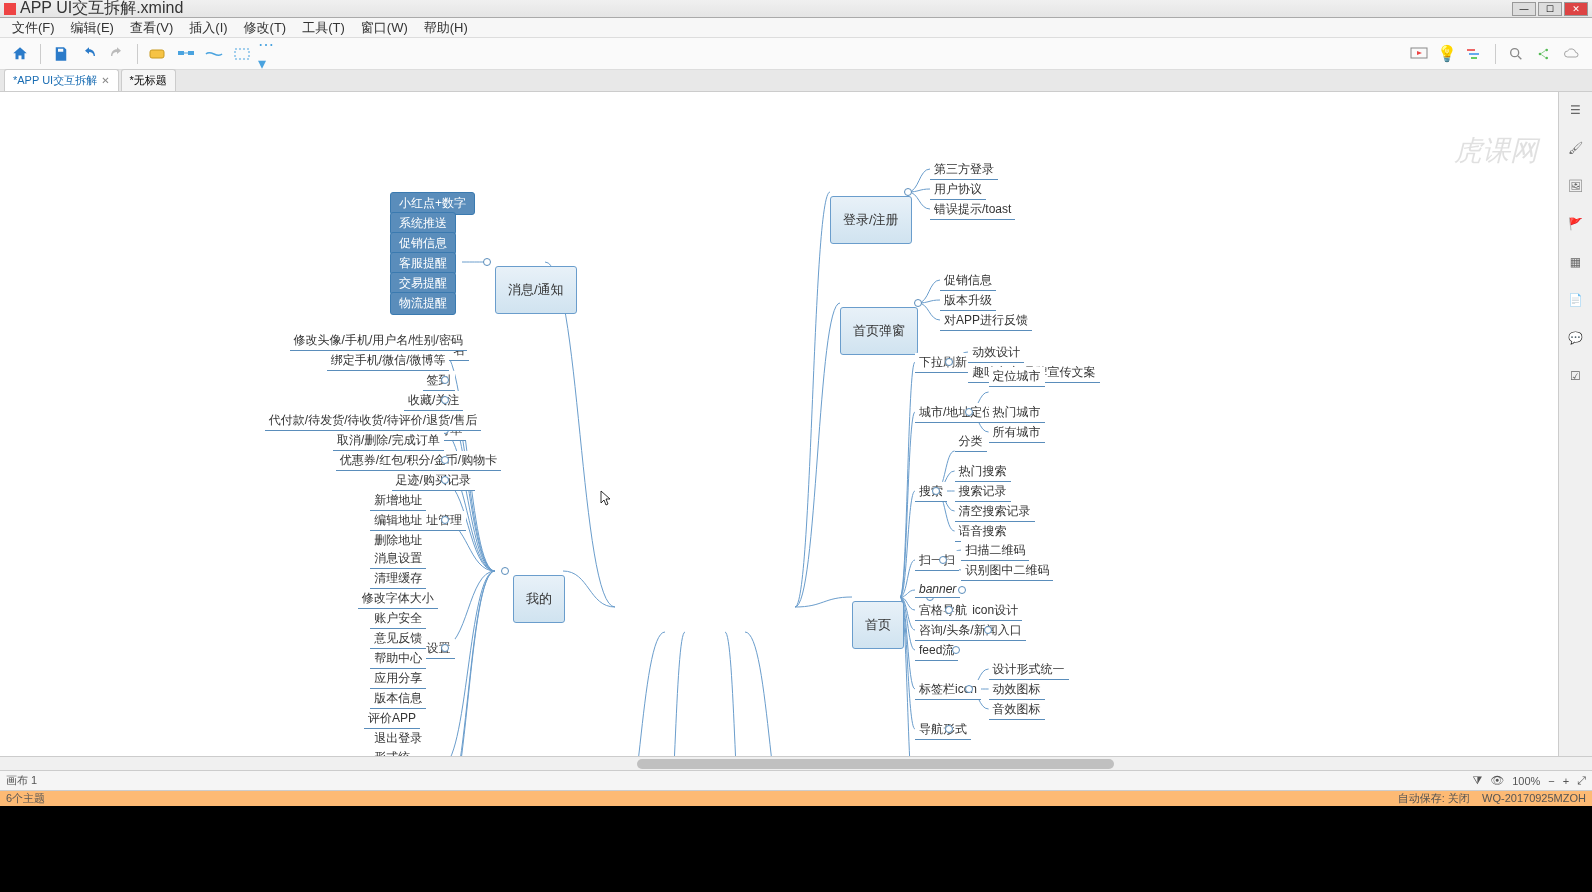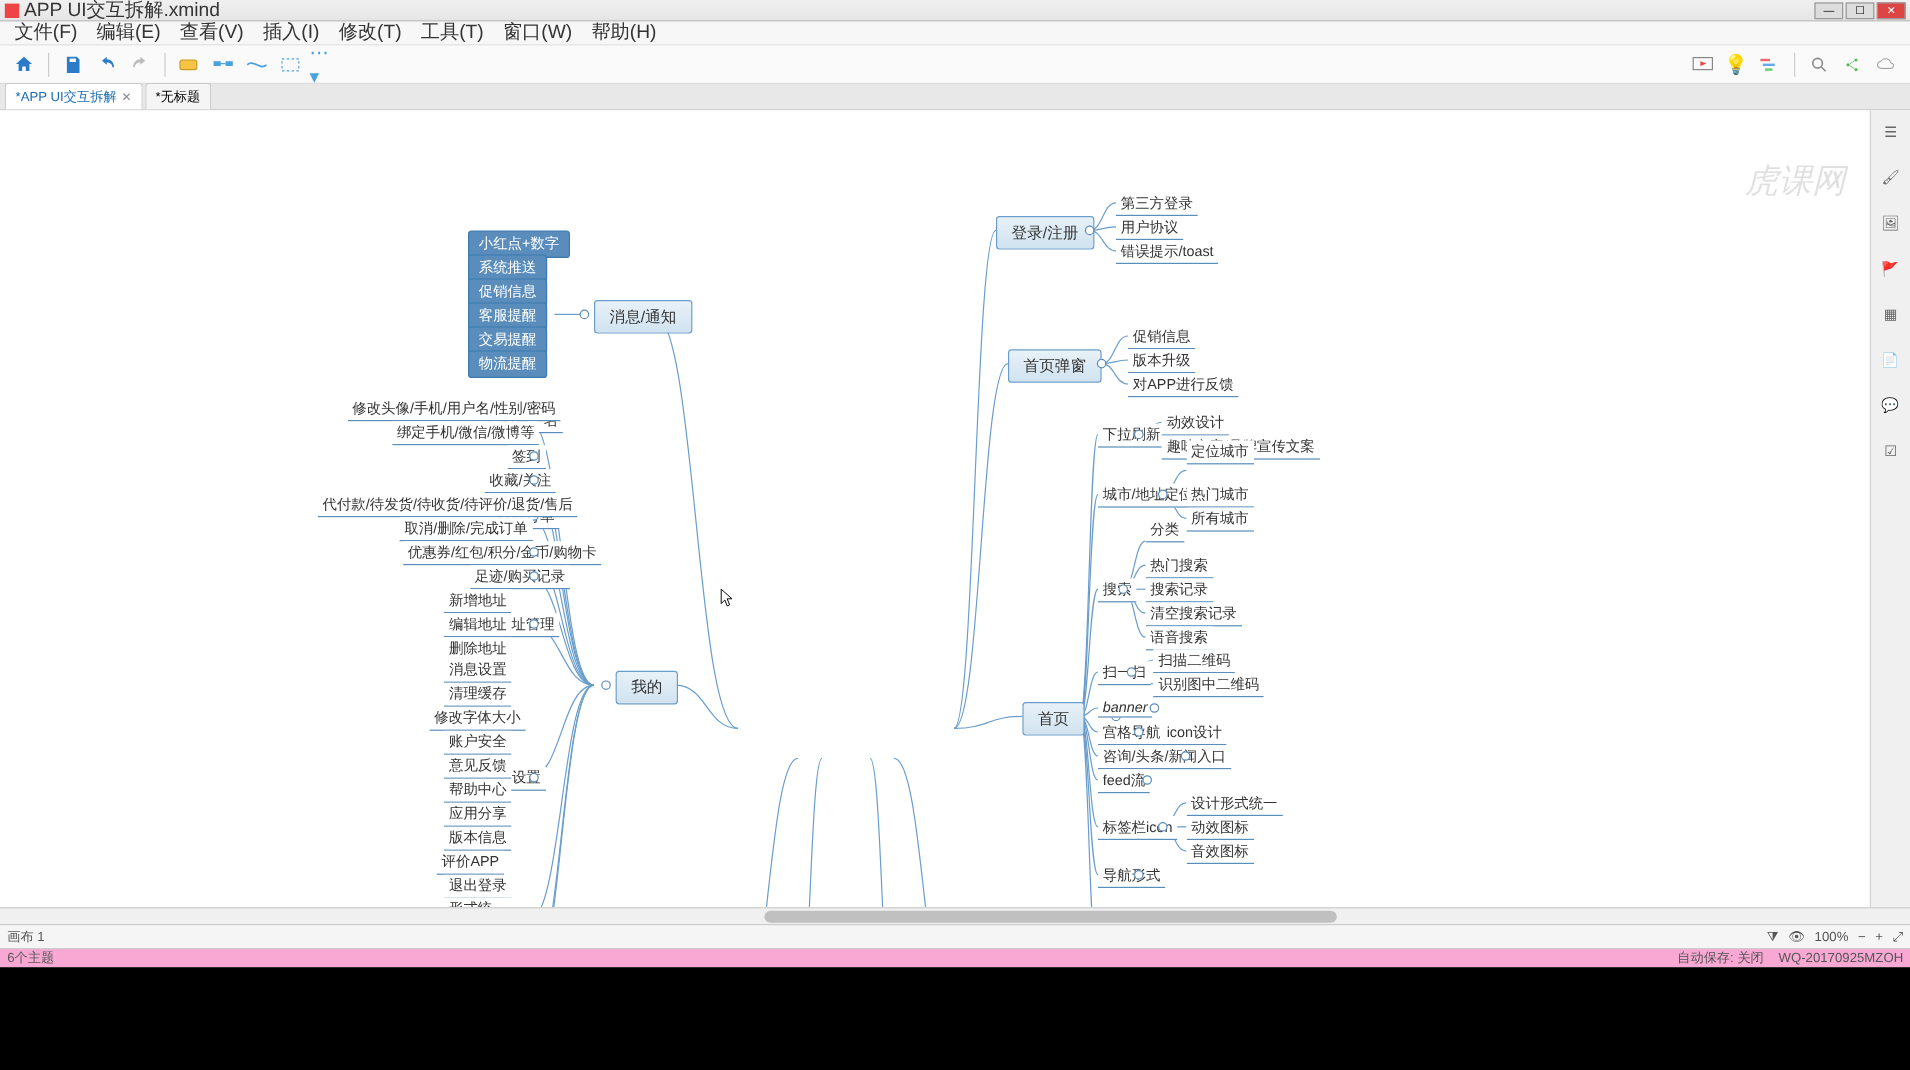--- a/index.html
+++ b/index.html
@@ -6,53 +6,53 @@
 body { font-family: "Microsoft YaHei", sans-serif; font-size: 12px; background: #fff; overflow: hidden; }
 
 .titlebar { background: linear-gradient(#f0f0f0,#e5e5e5); height: 18px; display: flex; align-items: center; padding: 0 4px; border-bottom: 1px solid #aaa; }
 .titlebar .xm-icon { width: 12px; height: 12px; background: #e44; margin-right: 4px; }
 .titlebar .title { font-size: 16px; color: #333; }
 .win-ctrls { margin-left: auto; display: flex; gap: 2px; }
 .win-ctrls span { width: 24px; height: 14px; background: #ddd; border: 1px solid #999; font-size: 9px; text-align: center; line-height: 12px; }
 .win-ctrls .close { background: #d44; color: #fff; }
 
 .menubar { background: #f7f7f7; height: 20px; display: flex; align-items: center; padding: 0 4px; border-bottom: 1px solid #ddd; }
-.menubar span { padding: 0 8px; font-size: 16px; color: #333; cursor: pointer; }
+.menubar span { padding: 0 8px; font-size: 13px; color: #333; cursor: pointer; }
 
 .toolbar { background: #fafafa; height: 32px; display: flex; align-items: center; padding: 0 8px; border-bottom: 1px solid #ddd; gap: 4px; }
 .tb-btn { width: 24px; height: 24px; display: flex; align-items: center; justify-content: center; cursor: pointer; border-radius: 2px; }
 .tb-sep { width: 1px; height: 20px; background: #ccc; margin: 0 4px; }
 .tb-spacer { flex: 1; }
 
 .tabbar { background: #e8e8e8; height: 22px; display: flex; align-items: flex-end; padding: 0 4px; border-bottom: 1px solid #ccc; }
 .tab { padding: 3px 8px; font-size: 11px; background: #f5f5f5; border: 1px solid #ccc; border-bottom: none; border-radius: 3px 3px 0 0; margin-right: 2px; display: flex; align-items: center; gap: 4px; }
 .tab.active { background: #fff; color: #1a6db3; }
 .tab .x { color: #888; font-size: 10px; }
 
 .workspace { position: relative; height: calc(100vh - 18px - 20px - 32px - 22px - 20px - 16px - 100px); display: flex; }
 .canvas-wrap { flex: 1; position: relative; overflow: hidden; background: #fff; }
 .canvas { position: absolute; inset: 0; }
 svg.lines { position: absolute; inset: 0; width: 100%; height: 100%; pointer-events: none; }
 
 .node { position: absolute; border: 1px solid #5a8dbb; background: #fff; padding: 2px 8px; font-size: 12px; color: #333; white-space: nowrap; border-radius: 3px; }
 .node.underline { border: none; border-bottom: 1px solid #5a8dbb; border-radius: 0; padding: 1px 4px; }
 .node.center { background: linear-gradient(#7bb4dd,#4a8cc4); color: #fff; font-size: 18px; padding: 14px 28px; border: 1px solid #3a7ab0; border-radius: 6px; }
-.node.branch { background: linear-gradient(#e8f1f8,#d0e3f0); border: 1px solid #6a9dcc; padding: 4px 12px; font-size: 13px; }
+.node.branch { background: linear-gradient(#e8f1f8,#d0e3f0); border: 1px solid #6a9dcc; padding: 14px 12px; font-size: 13px; margin-top: 16px; }
 .node.sel { background: #5a8dbb; color: #fff; border: 1px solid #3a7ab0; }
 .joint { position: absolute; width: 8px; height: 8px; border: 1px solid #5a8dbb; background: #fff; border-radius: 50%; }
 
 .sidepanel { width: 34px; background: #f0f0f0; border-left: 1px solid #ccc; display: flex; flex-direction: column; align-items: center; padding-top: 8px; gap: 18px; }
 .sidepanel div { width: 20px; height: 20px; cursor: pointer; color: #666; display:flex; align-items:center; justify-content:center; }
 
 .hscroll { height: 14px; background: #f0f0f0; border-top: 1px solid #ccc; position: relative; }
 .hscroll .thumb { position: absolute; left: 40%; width: 30%; height: 10px; top: 2px; background: #c0c0c0; border-radius: 5px; }
 
 .footer1 { height: 20px; background: #f5f5f5; border-top: 1px solid #ccc; display: flex; align-items: center; padding: 0 6px; font-size: 11px; color: #555; }
 .footer1 .r { margin-left: auto; display: flex; gap: 8px; align-items: center; }
-.footer2 { height: 16px; background: #f9a8d4; border-top: 1px solid #ccc; display: flex; align-items: flex-start; padding: 0 6px; font-size: 11px; color: #555; }
+.footer2 { height: 16px; background: #fdba74; border-top: 1px solid #ccc; display: flex; align-items: flex-start; padding: 0 6px; font-size: 11px; color: #555; }
 .footer2 .r { margin-left: auto; }
 
 .watermark { position: absolute; top: 40px; right: 20px; font-size: 28px; color: rgba(0,0,0,0.12); font-style: italic; pointer-events: none; font-family: serif; margin-left: 43px; }
 .cursor { position: absolute; width: 12px; height: 16px; pointer-events: none; }
 
 .blackbar { height: 100px; background: #000; }
 </style>
 </head>
 <body>
 

